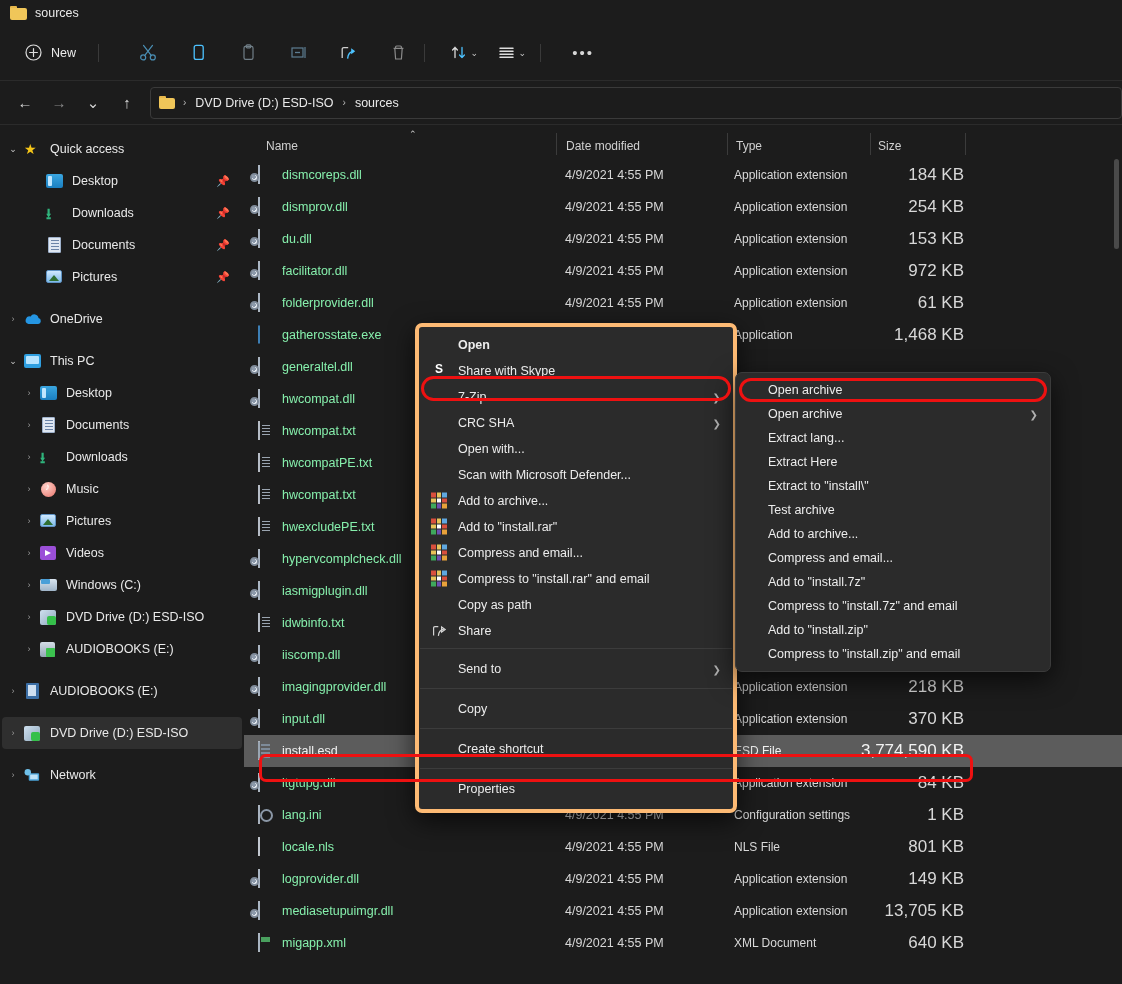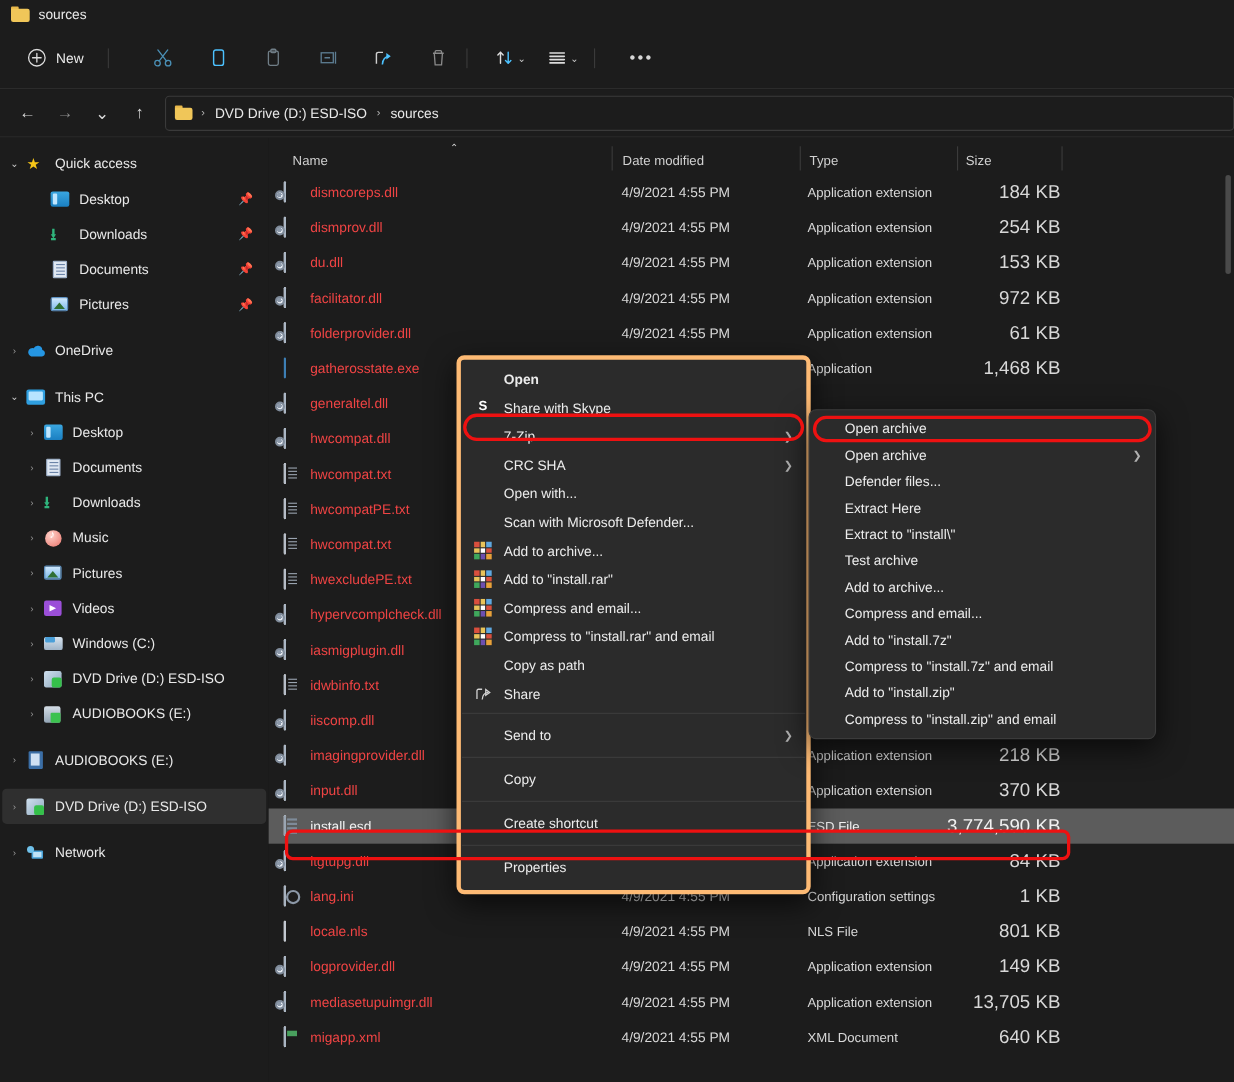--- a/index.html
+++ b/index.html
@@ -103,21 +103,21 @@
   .filepane { flex:1; background:#1c1c1c; position:relative; overflow:hidden; }
   .colhead { height:34px; display:flex; align-items:flex-end; position:relative; padding-bottom:5px; }
   .colhead .ch { font-size:12px; color:#d0d0d0; position:absolute; bottom:6px; }
   .ch-div { position:absolute; top:8px; bottom:4px; width:1px; background:#3b3b3b; }
   .sort-caret { position:absolute; top:4px; font-size:9px; color:#cfcfcf; }
 
   .rows { position:absolute; top:34px; left:0; right:0; bottom:0; }
   .row { height:32px; display:flex; align-items:center; position:relative; }
   .row.selected { background:#5c5c5c; }
   .row .fico { width:16px; height:18px; position:absolute; left:14px; top:7px; }
-  .row .fname { position:absolute; left:38px; font-size:12.5px; color:#ef4444; white-space:nowrap;}
+  .row .fname { position:absolute; left:38px; font-size:12.5px; color:#86efac; white-space:nowrap;}
   .row .fdate { position:absolute; left:321px; font-size:12.5px; color:#d8d8d8;}
   .row .ftype { position:absolute; left:490px; font-size:12px; color:#d8d8d8;}
   .row .fsize { position:absolute; left:600px; width:120px; text-align:right; font-size:17px; color:#d8d8d8;}
   .row.selected .fname, .row.selected .fdate, .row.selected .ftype, .row.selected .fsize { color:#f2f2f2; }
 
   
   .f-dll { width:14px;height:17px;background:#eef1f5;border:1px solid #aab6c4;border-radius:1px;position:relative;}
   .f-dll:after{content:"";position:absolute;right:1px;bottom:2px;width:8px;height:8px;background:#8d9aab;
     -webkit-mask: radial-gradient(circle 2px at 50% 50%, #000 99%, transparent 100%); }
   .f-dll .gear{position:absolute;right:0px;bottom:1px;width:9px;height:9px;border-radius:50%;border:2px solid #7f8b9a;background:#e8edf3;}
@@ -812,21 +812,21 @@
 
   <div class="submenu">
     <div class="mi">
       <span class="milbl">Open archive</span>
     </div>
     <div class="mi">
       <span class="milbl">Open archive</span>
       <span class="arrow">❯</span>
     </div>
     <div class="mi">
-      <span class="milbl">Defender files...</span>
+      <span class="milbl">Extract lang...</span>
     </div>
     <div class="mi">
       <span class="milbl">Extract Here</span>
     </div>
     <div class="mi">
       <span class="milbl">Extract to "install\"</span>
     </div>
     <div class="mi">
       <span class="milbl">Test archive</span>
     </div>

